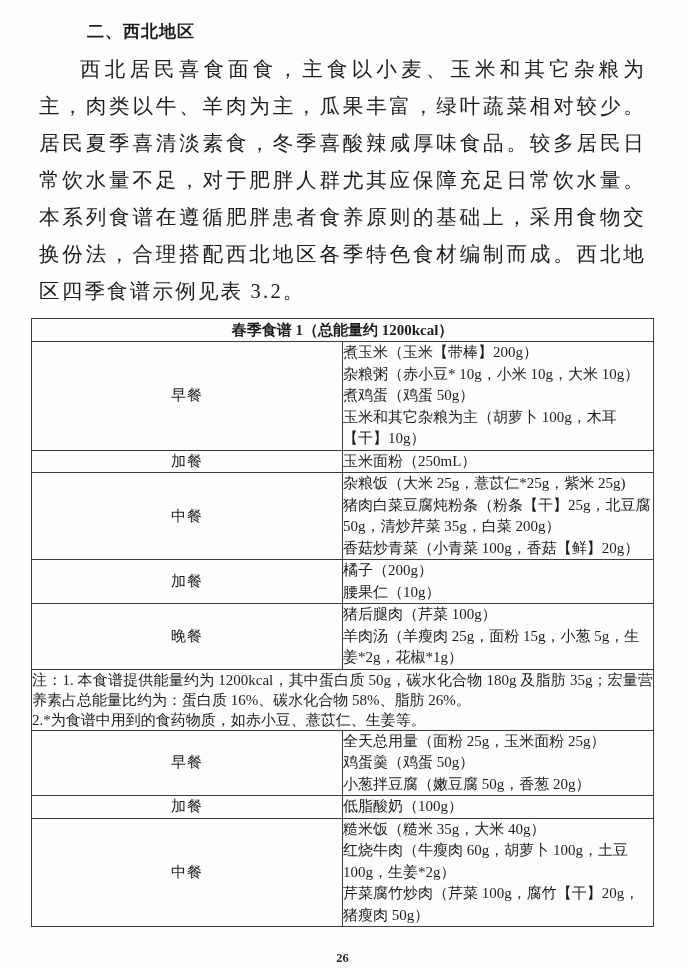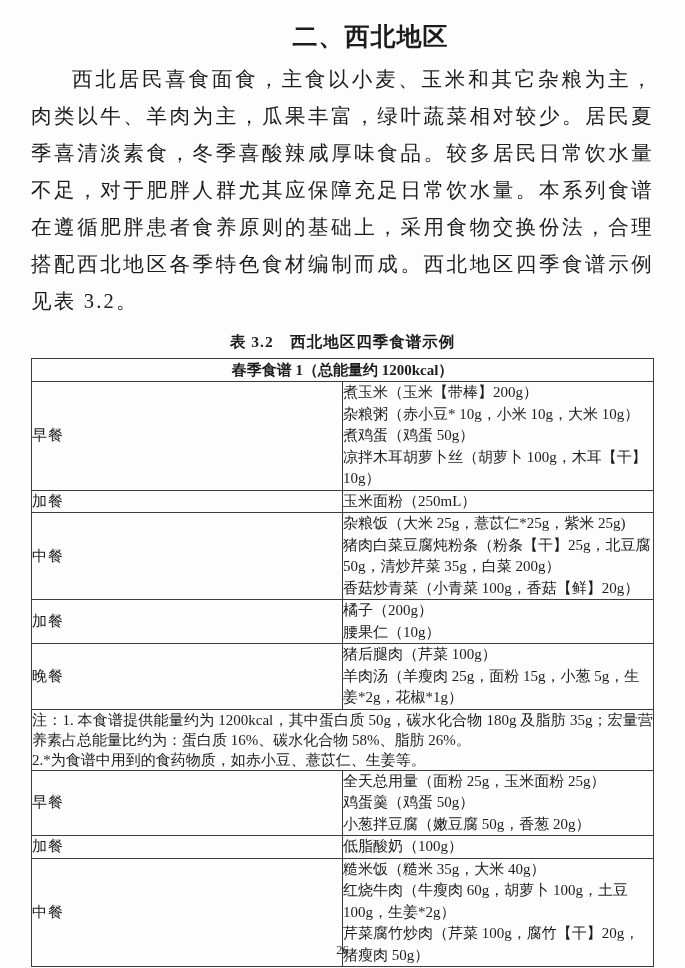--- a/index.html
+++ b/index.html
@@ -8,33 +8,32 @@
     background:#fdfdfd;
     color:#1c1c1c;
     font-family:"Liberation Serif", serif;
     position:relative;
     box-sizing:border-box;
     padding:12px 31px 0 31px;
     overflow:hidden;
   }
   .heading{
     font-family:"Liberation Sans", sans-serif;
-    font-size:25px;
+    font-size:17px;
     font-weight:bold;
     margin:8px 0 8px 56px;
     letter-spacing:1px;
-    text-align:center;
   }
   .body-para{
     font-size:20.5px;
     line-height:37px;
     letter-spacing:2.2px;
     text-align:justify;
     text-indent:2em;
-    margin:0;
+    margin:8px;
   }
   .caption{
     text-align:center;
     font-size:15.5px;
     font-weight:bold;
     margin:12px 0 5px 0;
     letter-spacing:1px;
   }
   table.recipe{
     width:100%;
@@ -49,69 +48,69 @@
   }
   td.sec-header{
     text-align:center;
     font-weight:bold;
     font-size:15.5px;
     line-height:22px;
     padding:1px 0;
   }
   td.label-cell{
     width:104px;
-    text-align:left;
+    text-align:center;
     letter-spacing:1px;
   }
   td.content-cell{
     padding:0 6px 0 10px;
     margin-top:22px;
   }
   .dish-line{
     line-height:21.5px;
   }
   td.note-cell{
     padding:2px 6px 2px 8px;
     font-size:14px;
   }
   .note-line{
     line-height:20px;
     text-align:justify;
   }
   .page-number{
     position:absolute;
     left:0;right:0;
-    bottom:10px;
+    bottom:2px;
     text-align:center;
     font-size:12.5px;
     color:#2a2a2a;
+    font-weight:bold;
   }
 </style>
 </head>
 <body>
 
 <div class="page">
   <div class="heading">二、西北地区</div>
 
   <p class="body-para">西北居民喜食面食，主食以小麦、玉米和其它杂粮为主，肉类以牛、羊肉为主，瓜果丰富，绿叶蔬菜相对较少。居民夏季喜清淡素食，冬季喜酸辣咸厚味食品。较多居民日常饮水量不足，对于肥胖人群尤其应保障充足日常饮水量。本系列食谱在遵循肥胖患者食养原则的基础上，采用食物交换份法，合理搭配西北地区各季特色食材编制而成。西北地区四季食谱示例见表 3.2。</p>
 
-  <div class="caption">表 3.2　西北地区四季食谱示例</div>
 
   <table class="recipe">
     <tbody id="recipe-tbody">
         <tr>
           <td colspan="2" class="sec-header">春季食谱 1（总能量约 1200kcal）</td>
         </tr>
         <tr>
           <td class="label-cell">早餐</td>
           <td class="content-cell">
             <div class="dish-line">煮玉米（玉米【带棒】200g）</div>
             <div class="dish-line">杂粮粥（赤小豆* 10g，小米 10g，大米 10g）</div>
             <div class="dish-line">煮鸡蛋（鸡蛋 50g）</div>
-            <div class="dish-line">凉拌木耳胡萝卜丝（胡萝卜 100g，木耳【干】10g）</div>
+            <div class="dish-line">玉米和其它杂粮为主（胡萝卜 100g，木耳【干】10g）</div>
           </td>
         </tr>
         <tr>
           <td class="label-cell">加餐</td>
           <td class="content-cell">
             <div class="dish-line">玉米面粉（250mL）</div>
           </td>
         </tr>
         <tr>
           <td class="label-cell">中餐</td>

